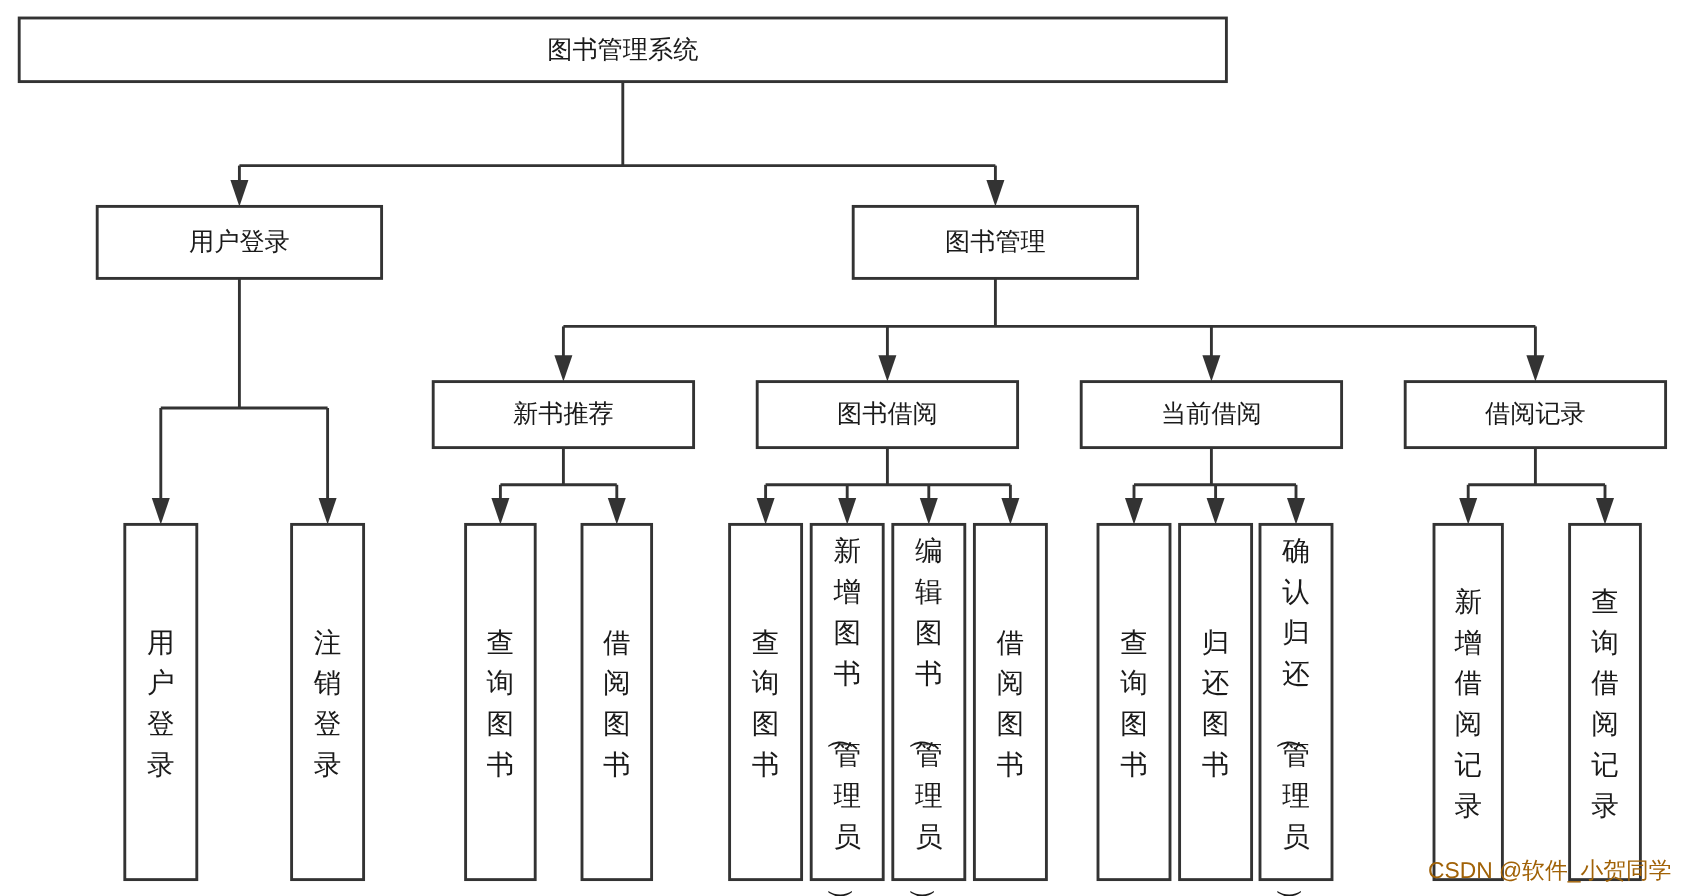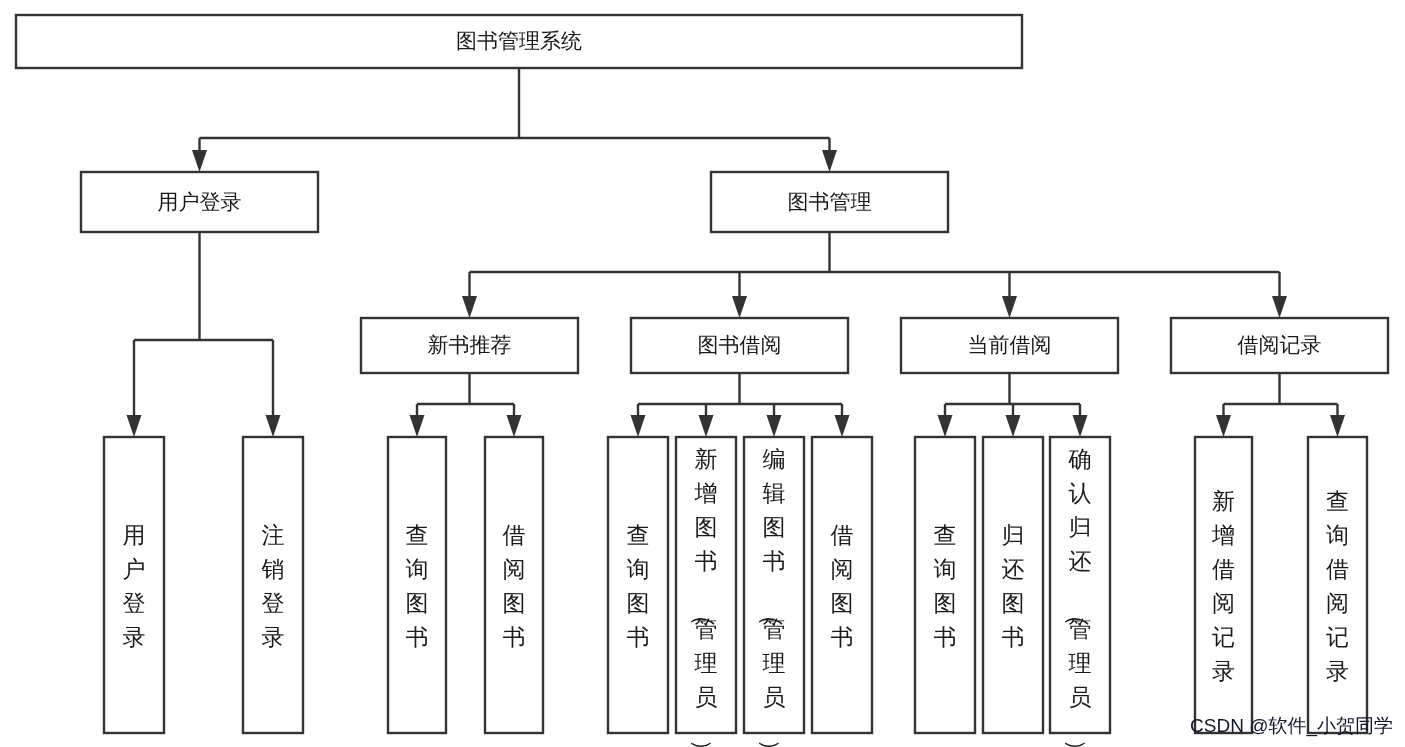--- a/index.html
+++ b/index.html
@@ -45,21 +45,21 @@
   .arrow-head {
     fill: #333333;
     stroke: none;
   }
   .watermark {
     position: absolute;
     right: 12px;
     bottom: 8px;
     font-family: "Liberation Sans", "DejaVu Sans", sans-serif;
     font-size: 19px;
-    color: #0f172a;
+    color: #a16207;
     white-space: nowrap;
     pointer-events: none;
   }
 </style>
 </head>
 <body>
 
 <svg id="diagram" viewBox="0 0 1405 747">
   <g id="connectors-layer">
       <g>

